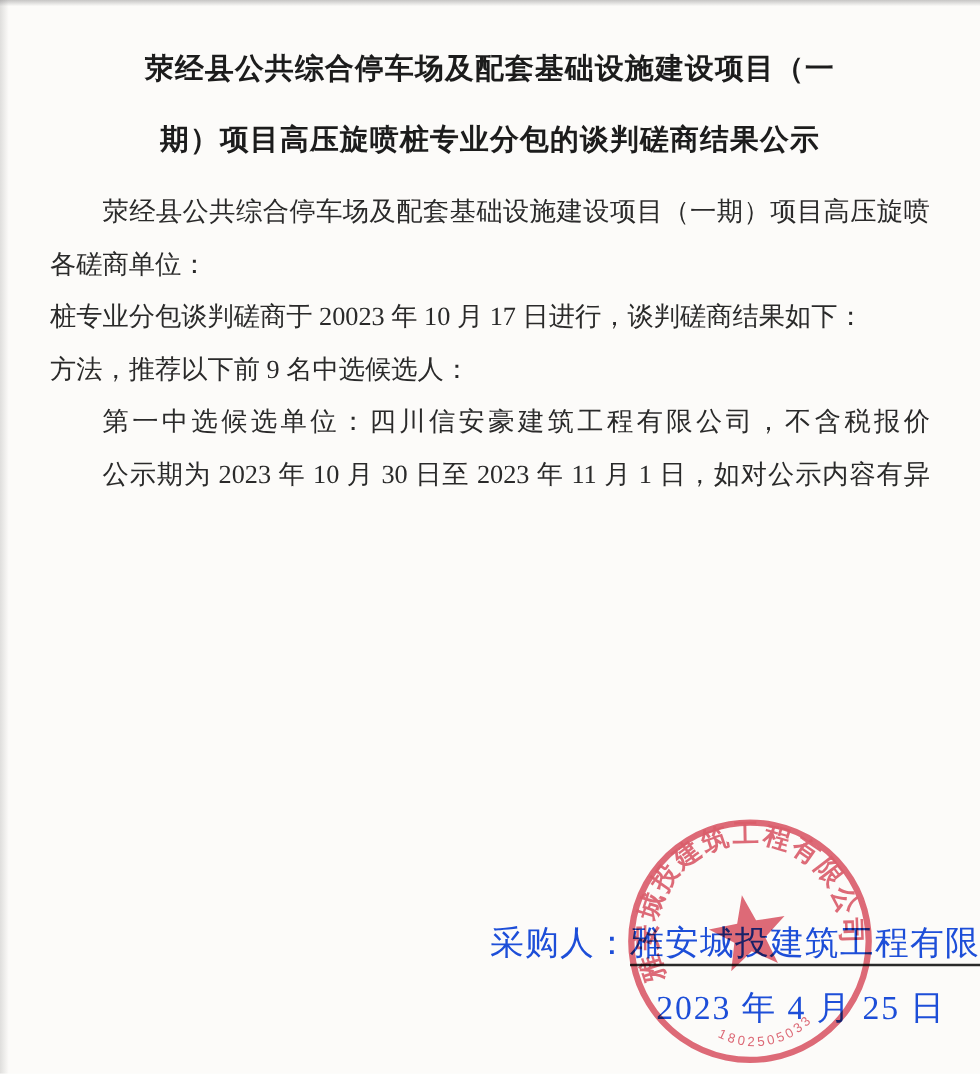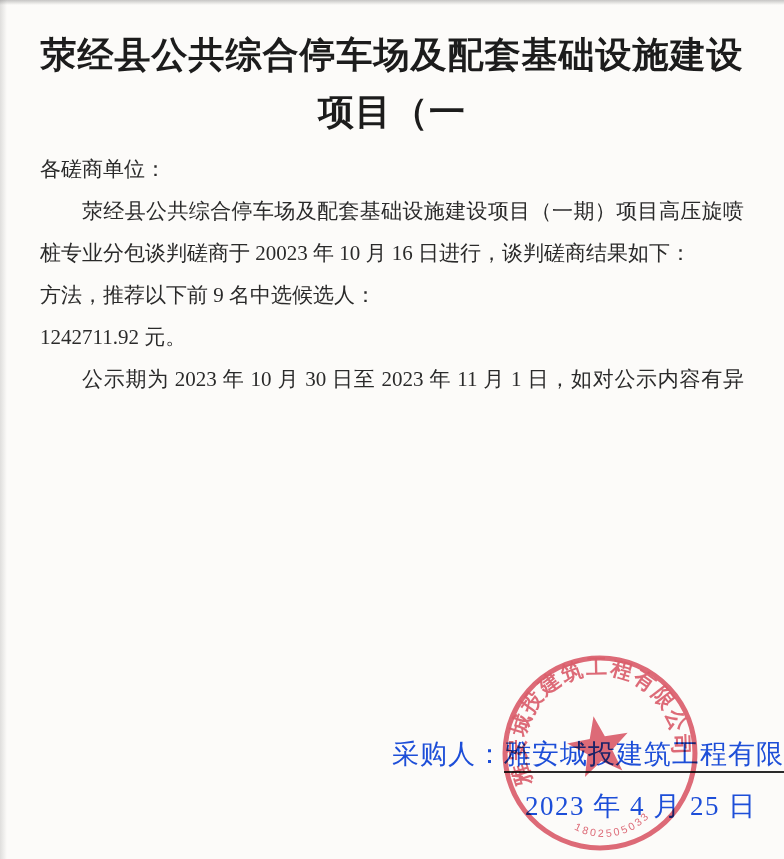--- a/index.html
+++ b/index.html
@@ -18,21 +18,21 @@
   }
   .edge-left {
     position:absolute; top:0; left:0; width:7px; height:100%;
     background:linear-gradient(90deg, rgba(120,120,120,.22), rgba(120,120,120,0));
   }
   .title-block {
     position:absolute; top:26px; left:30px; right:30px;
     text-align:center;
     font-family:"Liberation Sans","DejaVu Sans",sans-serif;
     font-weight:700;
-    font-size:36px;
+    font-size:23px;
     line-height:57px;
     color:#1c1c1c;
     letter-spacing:1px;
   }
   .body-block {
     position:absolute; top:148px; left:40px; right:40px;
     font-size:21px;
     line-height:42px;
     color:#2a2a2a;
   }
@@ -65,28 +65,29 @@
   }
 </style>
 </head>
 <body>
 
 <div class="edge-top"></div>
 <div class="edge-left"></div>
 
 <div class="title-block">
   <div>荥经县公共综合停车场及配套基础设施建设项目（一</div>
+  <div>期）项目高压旋喷桩专业分包的谈判磋商结果公示</div>
 </div>
 
 <div class="body-block">
+  <div class="line indent fill">荥经县公共综合停车场及配套基础设施建设项目（一期）项目高压旋喷</div>
   <div class="line">各磋商单位：</div>
-  <div class="line indent fill">荥经县公共综合停车场及配套基础设施建设项目（一期）项目高压旋喷</div>
-  <div class="line">桩专业分包谈判磋商于 20023 年 10 月 16 日进行，谈判磋商结果如下：</div>
+  <div class="line">桩专业分包谈判磋商于 20023 年 10 月 17 日进行，谈判磋商结果如下：</div>
   <div class="line">方法，推荐以下前 9 名中选候选人：</div>
-  <div class="line">1242711.92 元。</div>
+  <div class="line indent fill">第一中选候选单位：四川信安豪建筑工程有限公司，不含税报价</div>
   <div class="line indent fill">公示期为 2023 年 10 月 30 日至 2023 年 11 月 1 日，如对公示内容有异</div>
 </div>
 
 <div class="footer-block">
   <div class="purchaser-line">
     <span>采购人：</span><span class="purchaser-name">雅安城投建筑工程有限公司</span>
   </div>
   <div class="date-line">2023 年 4 月 25 日</div>
 </div>
 

